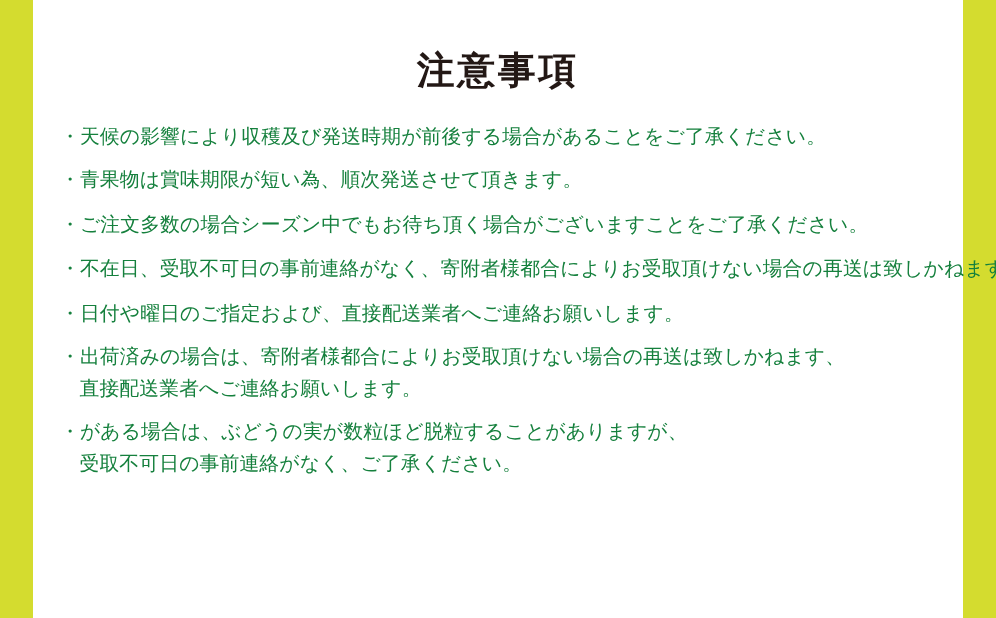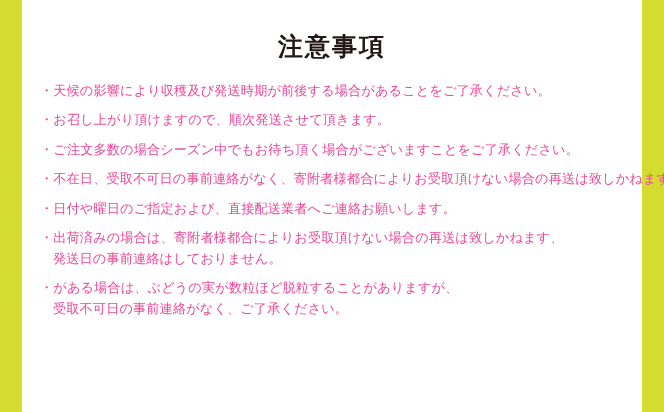--- a/index.html
+++ b/index.html
@@ -54,21 +54,21 @@
     padding-bottom: 18px;
   }
 
   .notes {
     margin: 0;
     padding: 0 8px 0 10px;
     list-style: none;
   }
   .note-item {
     font-size: 13.2px;
-    color: #ec4899;
+    color: #15803d;
     line-height: 1.55;
     margin-bottom: 9px;
     letter-spacing: 0.1px;
   }
   .note-line {
     display: block;
     white-space: nowrap;
   }
   .note-line.cont {
     padding-left: 13px;
@@ -86,39 +86,39 @@
 
     <h1 class="title">注意事項</h1>
 
     <ul class="notes">
 
       <li class="note-item">
         <span class="note-line">・天候の影響により収穫及び発送時期が前後する場合があることをご了承ください。</span>
       </li>
 
       <li class="note-item">
-        <span class="note-line">・お召し上がり頂けますので、順次発送させて頂きます。</span>
+        <span class="note-line">・青果物は賞味期限が短い為、順次発送させて頂きます。</span>
       </li>
 
       <li class="note-item">
         <span class="note-line">・ご注文多数の場合シーズン中でもお待ち頂く場合がございますことをご了承ください。</span>
       </li>
 
 
       <li class="note-item">
         <span class="note-line">・不在日、受取不可日の事前連絡がなく、寄附者様都合によりお受取頂けない場合の再送は致しかねます。</span>
       </li>
 
       <li class="note-item">
         <span class="note-line">・日付や曜日のご指定および、直接配送業者へご連絡お願いします。</span>
       </li>
 
       <li class="note-item">
         <span class="note-line">・出荷済みの場合は、寄附者様都合によりお受取頂けない場合の再送は致しかねます、</span>
-        <span class="note-line cont">発送日の事前連絡はしておりません。</span>
+        <span class="note-line cont">直接配送業者へご連絡お願いします。</span>
       </li>
 
       <li class="note-item">
         <span class="note-line">・がある場合は、ぶどうの実が数粒ほど脱粒することがありますが、</span>
         <span class="note-line cont">受取不可日の事前連絡がなく、ご了承ください。</span>
       </li>
 
     </ul>
   </div>
 </div>

